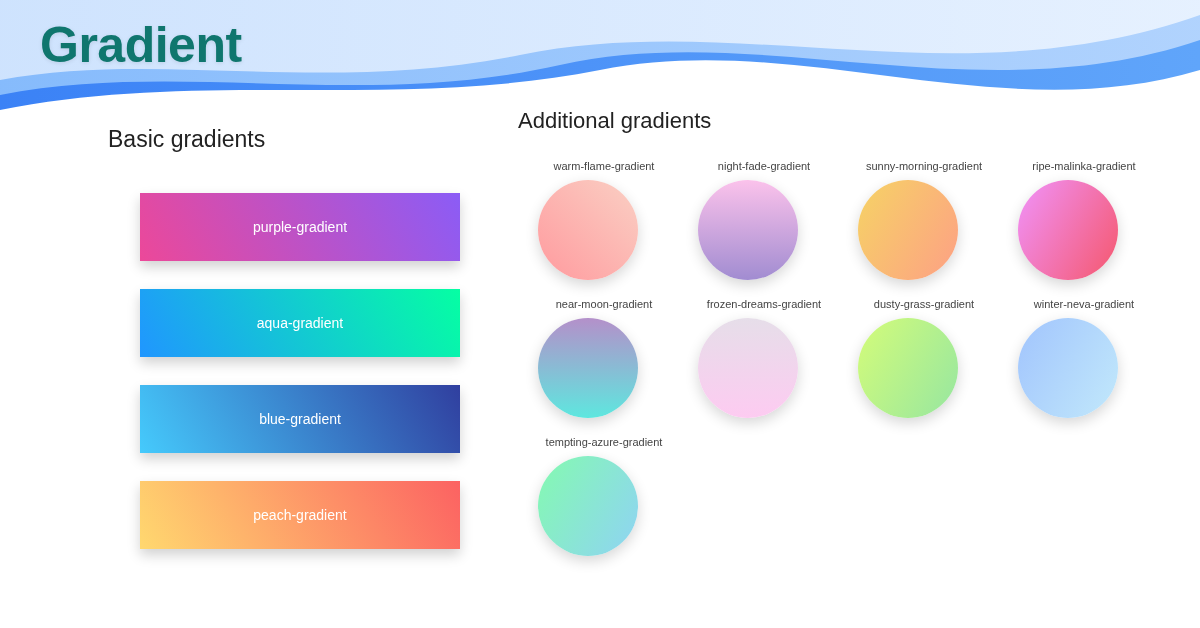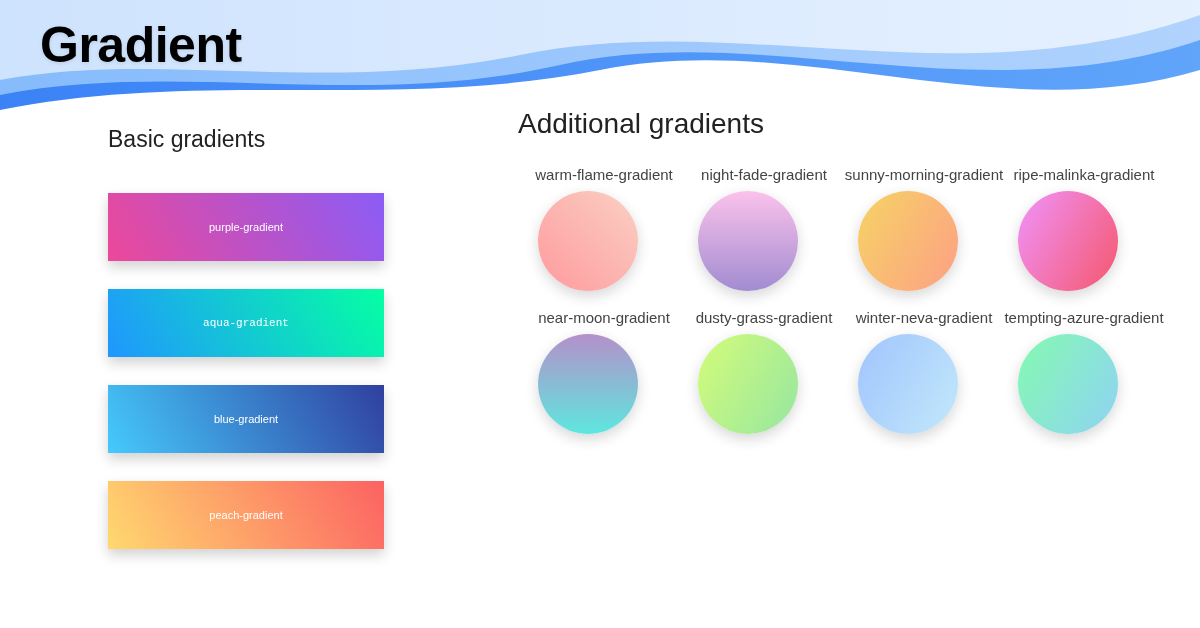--- a/index.html
+++ b/index.html
@@ -7,74 +7,75 @@
   body { position: relative; }
 
   
   .wave-layer { position: absolute; left: 0; right: 0; }
   .wave-layer svg { display: block; width: 1200px; }
 
   .page-title {
     position: absolute;
     top: 16px;
     left: 40px;
-    color: #000000;
+    color: #0f766e;
     font-size: 50px;
     font-weight: 800;
     letter-spacing: -0.5px;
     text-shadow: 0 1px 4px rgba(0,0,0,0.1);
   }
 
   .content {
     position: absolute;
     top: 108px;
     left: 0;
     right: 0;
     display: flex;
     padding: 0 40px 0 108px;
     gap: 90px;
   }
 
   .col-basic { width: 320px; flex: 0 0 320px; }
   .col-additional { flex: 1 1 auto; }
 
   .section-heading {
-    font-size: 28px;
+    font-size: 22px;
     font-weight: 400;
     color: #222;
     margin-bottom: 26px;
   }
   .col-basic .section-heading { margin-top: 18px; margin-bottom: 40px; font-size: 23px; }
 
   .bar-list { display: flex; flex-direction: column; gap: 28px; }
   .grad-bar {
     height: 68px;
-    width: 276px;
+    width: 320px;
     color: #fff;
-    font-size: 11px;
+    font-size: 14px;
     display: flex;
     align-items: center;
     justify-content: center;
     box-shadow: 0 6px 12px rgba(0,0,0,0.18);
+    margin-left: 32px;
   }
 
   .swatch-grid {
     display: grid;
     grid-template-columns: repeat(4, 140px);
     column-gap: 20px;
     row-gap: 18px;
     margin-top: 26px;
   }
   .swatch-cell {
     display: flex;
     flex-direction: column;
     align-items: center;
   }
   .swatch-label {
-    font-size: 15px;
+    font-size: 11px;
     color: #444;
     text-align: center;
     margin-bottom: 8px;
     white-space: nowrap;
     margin-left: 32px;
   }
   .swatch-circle {
     width: 100px;
     height: 100px;
     border-radius: 50%;
@@ -121,21 +122,21 @@
 <h1 class="page-title">Gradient</h1>
 
 <div class="content">
 
   <div class="col-basic">
     <h2 class="section-heading">Basic gradients</h2>
     <div class="bar-list" id="bar-list">
         <div class="grad-bar" style="background: linear-gradient(60deg, rgb(236, 72, 153), rgb(139, 92, 246));">
           <span>purple-gradient</span>
         </div>
-        <div class="grad-bar" style="background: linear-gradient(60deg, rgb(32, 150, 255), rgb(5, 255, 163)); font-family: Liberation Mono, monospace;">
+        <div class="grad-bar" style="background: linear-gradient(60deg, rgb(32, 150, 255), rgb(5, 255, 163));">
           <span>aqua-gradient</span>
         </div>
         <div class="grad-bar" style="background: linear-gradient(60deg, rgb(69, 202, 252), rgb(48, 63, 159));">
           <span>blue-gradient</span>
         </div>
         <div class="grad-bar" style="background: linear-gradient(60deg, rgb(255, 216, 111), rgb(252, 98, 98));">
           <span>peach-gradient</span>
         </div>
       </div>
   </div>
@@ -157,20 +158,24 @@
         </div>
         <div class="swatch-cell">
           <div class="swatch-label">ripe-malinka-gradient</div>
           <div class="swatch-circle" style="background: linear-gradient(120deg, rgb(240, 147, 251), rgb(245, 87, 108));"></div>
         </div>
         <div class="swatch-cell">
           <div class="swatch-label">near-moon-gradient</div>
           <div class="swatch-circle" style="background: linear-gradient(0deg, rgb(94, 231, 223), rgb(180, 144, 202));"></div>
         </div>
         <div class="swatch-cell">
+          <div class="swatch-label">frozen-dreams-gradient</div>
+          <div class="swatch-circle" style="background: linear-gradient(0deg, rgb(253, 203, 241), rgb(230, 222, 233));"></div>
+        </div>
+        <div class="swatch-cell">
           <div class="swatch-label">dusty-grass-gradient</div>
           <div class="swatch-circle" style="background: linear-gradient(120deg, rgb(212, 252, 121), rgb(150, 230, 161));"></div>
         </div>
         <div class="swatch-cell">
           <div class="swatch-label">winter-neva-gradient</div>
           <div class="swatch-circle" style="background: linear-gradient(120deg, rgb(161, 196, 253), rgb(194, 233, 251));"></div>
         </div>
         <div class="swatch-cell">
           <div class="swatch-label">tempting-azure-gradient</div>
           <div class="swatch-circle" style="background: linear-gradient(120deg, rgb(132, 250, 176), rgb(143, 211, 244));"></div>

